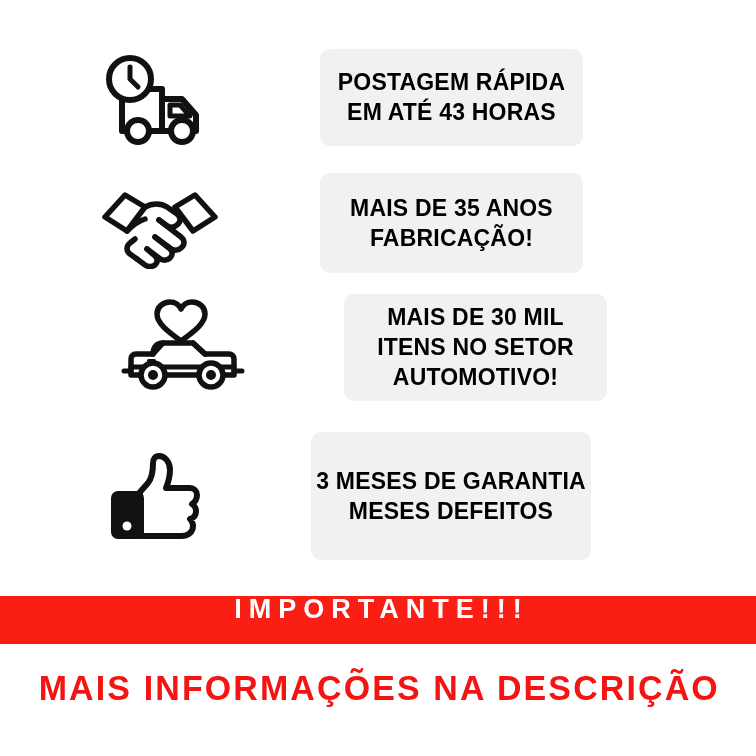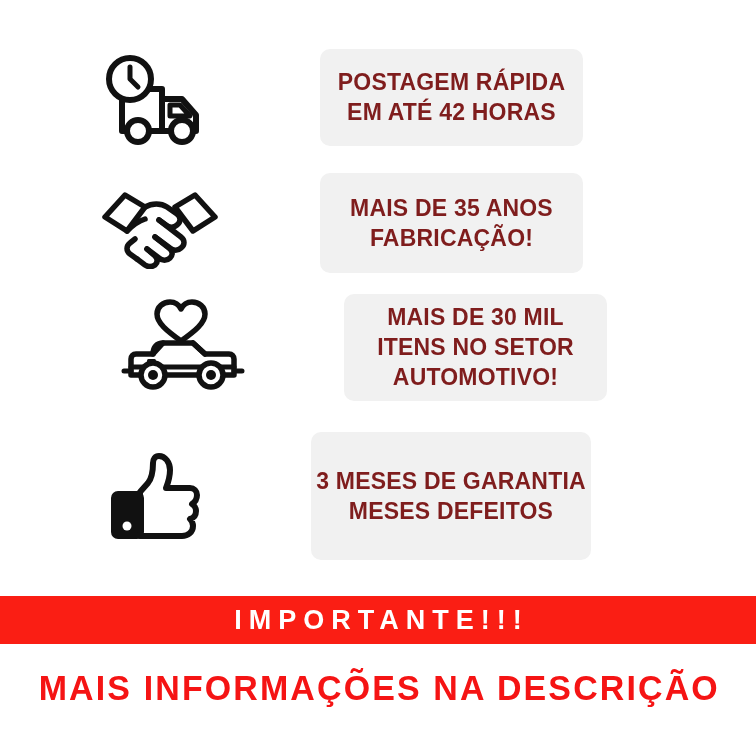--- a/index.html
+++ b/index.html
@@ -48,21 +48,21 @@
   .chip {
     background: #f1f1f1;
     border-radius: 10px;
     display: flex;
     flex-direction: column;
     align-items: center;
     justify-content: center;
     box-sizing: border-box;
   }
   .chip-line {
-    color: #7f1d1d;
+    color: #000000;
     font-weight: bold;
     font-size: 23px;
     line-height: 30px;
     letter-spacing: 0.2px;
     white-space: nowrap;
     text-align: center;
   }
 
   
   #row-shipping   { top: 34px;  height: 126px; }
@@ -74,21 +74,21 @@
   #chip-experience { width: 263px; height: 100px; }
   #chip-catalog    { width: 263px; height: 107px; }
   #chip-warranty   { width: 280px; height: 128px; margin-left: -9px; }
 
   .banner-important {
     position: relative;
     width: 756px;
     height: 48px;
     background: #fa1e14;
     display: flex;
-    align-items: center;
+    align-items: flex-start;
     justify-content: center;
     flex: none;
   }
   .banner-important-text {
     color: #ffffff;
     font-weight: bold;
     font-size: 27px;
     letter-spacing: 7px;
     text-indent: 7px;
     line-height: 1;
@@ -126,21 +126,21 @@
           <path d="M62 52 L82 52 L96 68 L96 84 L62 84 Z"></path>
           <path d="M70 58 L80 58 L90 69 L70 69 Z" stroke-width="5"></path>
           <circle cx="38" cy="84" r="11" fill="#ffffff"></circle>
           <circle cx="82" cy="84" r="11" fill="#ffffff"></circle>
           <circle cx="30" cy="32" r="21" fill="#ffffff"></circle>
           <path d="M30 20 L30 32 L38 40" stroke-width="5"></path>
         </svg>
       </div>
       <div class="chip" id="chip-shipping">
         <div class="chip-line">POSTAGEM RÁPIDA</div>
-        <div class="chip-line">EM ATÉ 42 HORAS</div>
+        <div class="chip-line">EM ATÉ 43 HORAS</div>
       </div>
     </div>
 
     <div class="benefit-row" id="row-experience">
       <div class="icon-cell">
         <svg width="126" height="92" viewBox="0 0 126 92" fill="none" stroke="#111111" stroke-width="5.5" stroke-linejoin="round" stroke-linecap="round">
           <path d="M8 40 L28 18 L48 30 L30 54 Z"></path>
           <path d="M118 40 L98 18 L78 30 L96 54 Z"></path>
           <path d="M48 30 C55 26 64 26 70 30 L80 37 C84 40 84 45 80 48 C77 51 72 51 69 48 L62 43"></path>
           <path d="M62 43 L84 60 C88 63 88 68 84 71 C81 74 76 74 73 71 L58 60"></path>

